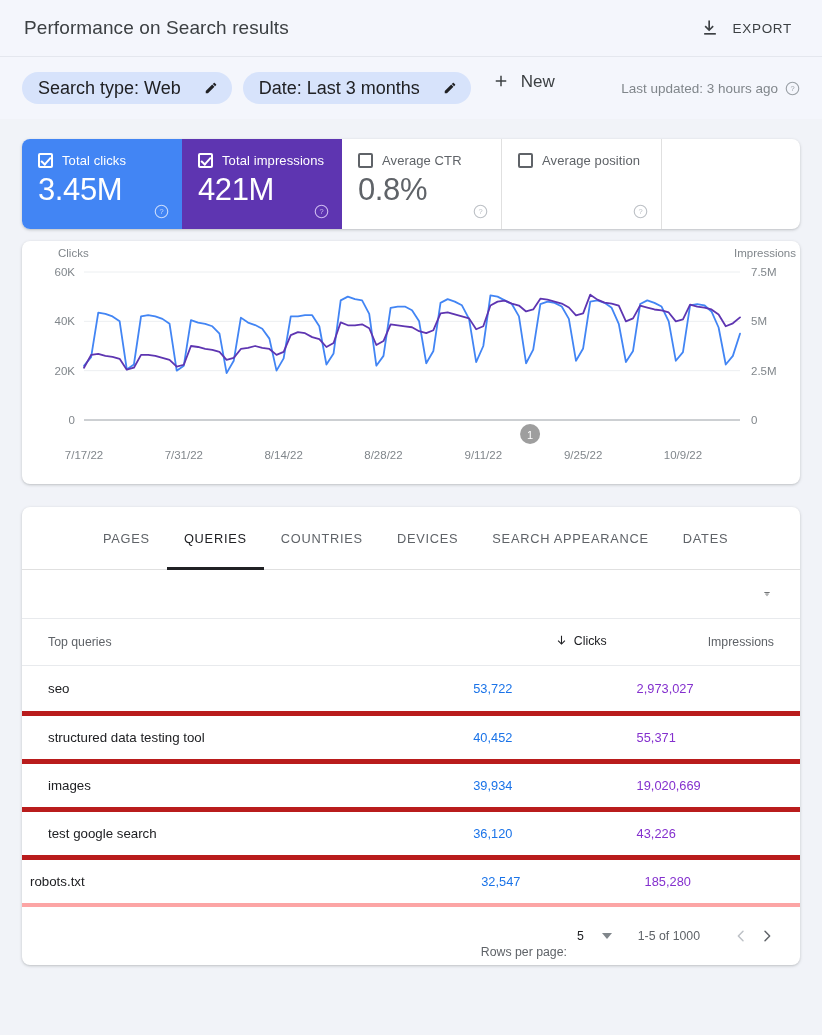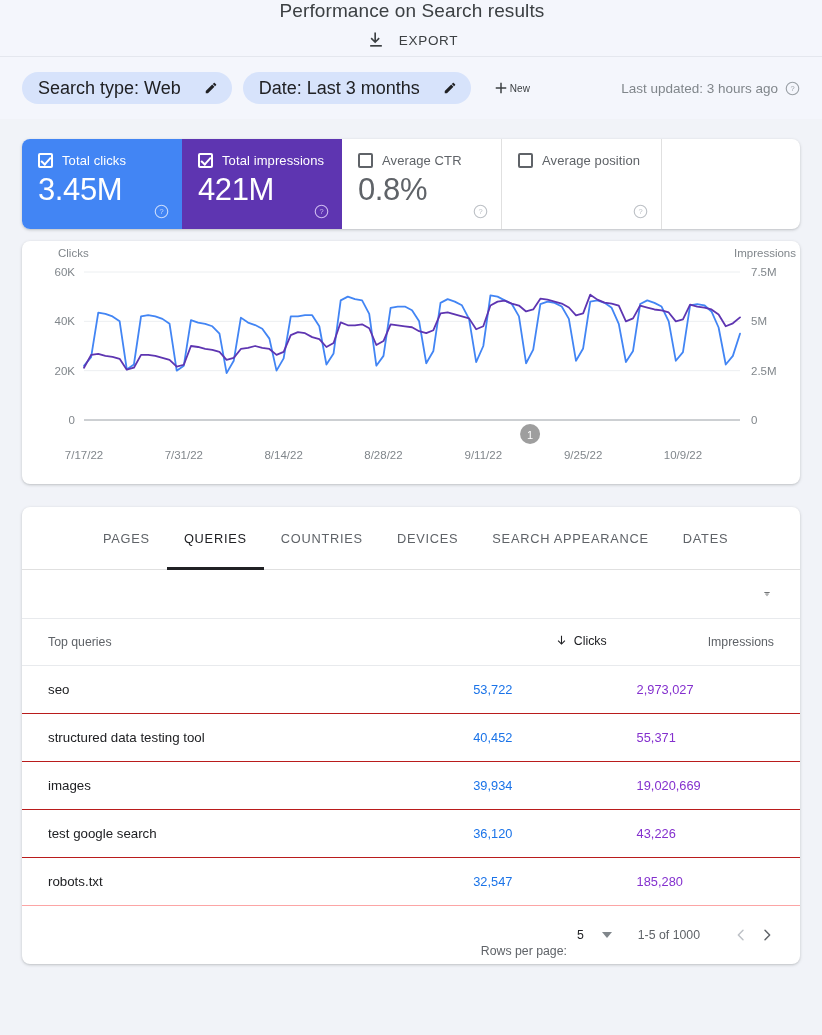--- a/index.html
+++ b/index.html
@@ -11,21 +11,20 @@
     overflow: hidden;
   }
 
   
   .topbar {
     height: 57px;
     background: #f4f6fc;
     display: flex; align-items: center;
     padding: 0 22px 0 24px;
     border-bottom: 1px solid #e4e7ee;
-    flex-direction: column;
   }
   .page-title {
     font-size: 19px; color: #3c4043; font-weight: 400;
     letter-spacing: .1px;
   }
   .spacer { flex: 1; }
   .export-btn {
     display: flex; align-items: center; gap: 13px;
     cursor: pointer; padding: 6px 8px; border-radius: 4px;
   }
@@ -44,23 +43,23 @@
   .chip {
     display: flex; align-items: center; gap: 23px;
     background: #d7e3fb; color: #202124;
     border-radius: 16px; height: 32px;
     padding: 0 14px 0 16px;
     font-size: 18px; cursor: pointer;
     margin-right: 11px;
   }
   .pencil { width: 14px; height: 14px; display:block; }
   .new-btn {
-    display: flex; align-items: center; 
+    display: flex; gap: 11px;
     padding: 0 14px 0 10px; height: 32px;
-    color: #3c4043; font-size: 10px; font-weight: 500;
+    color: #3c4043; font-size: 17px; font-weight: 500;
     cursor: pointer; border-radius: 4px;
   }
   .plus { width: 18px; height: 18px; display: block; }
   .updated {
     display: flex; align-items: center; gap: 7px;
     color: #80868b; font-size: 13.5px;
   }
   .qmark { width: 15px; height: 15px; display:block; }
 
   
@@ -152,29 +151,29 @@
     height: 46px; border-bottom: 1px solid #e8eaed;
     white-space: nowrap;
   }
   th.num { text-align: right; }
   th .sorthead {
     display: inline-flex; align-items: center; gap: 6px;
     color: #202124; font-weight: 500; cursor: pointer;
   }
   td {
     font-size: 13.3px; color: #202124; height: 48px;
-    border-bottom: 1px solid #b91c1c; padding: 0;
+    border-bottom: 5px solid #b91c1c; padding: 0;
   }
   td.num { text-align: left; font-size: 12.8px; }
   .c-query { padding-left: 26px; width: 58%; }
   .c-clicks { width: 21%; padding-right: 30px; }
   .c-impr  { width: 21%; padding-right: 26px; }
   .v-clicks { color: #1a73e8; }
   .v-impr   { color: #8430ce; }
-  tr.row:last-child td { border-bottom: 1px solid #fca5a5; }
+  tr.row:last-child td { border-bottom: 4px solid #fca5a5; padding-left: 8px; }
 
   .pager {
     height: 58px; display: flex; align-items: center;
     justify-content: flex-end; gap: 0; padding-right: 20px;
     font-size: 12.3px; color: #5f6368;
   }
   .pg-label { margin-right: 10px; margin-top: 32px; }
   .pg-size { color: #202124; font-weight: 500; margin-right: 18px; }
   .caret-dn { width: 10px; height: 10px; display:block; margin-right: 26px; cursor:pointer;}
   .pg-range { margin-right: 28px; }

